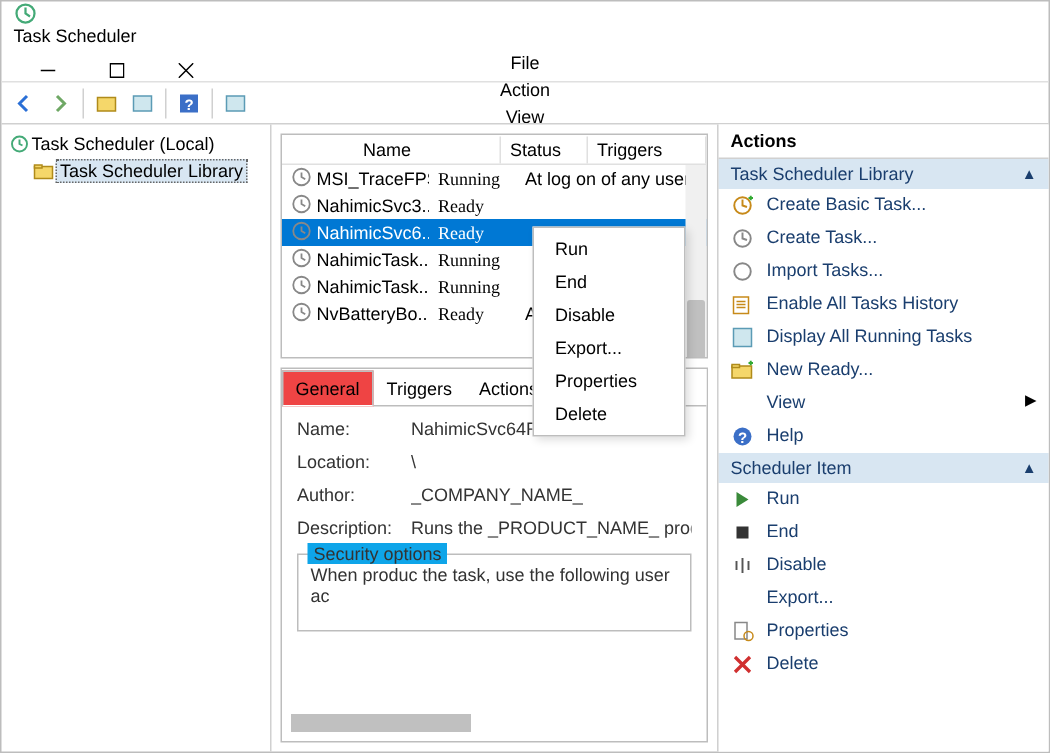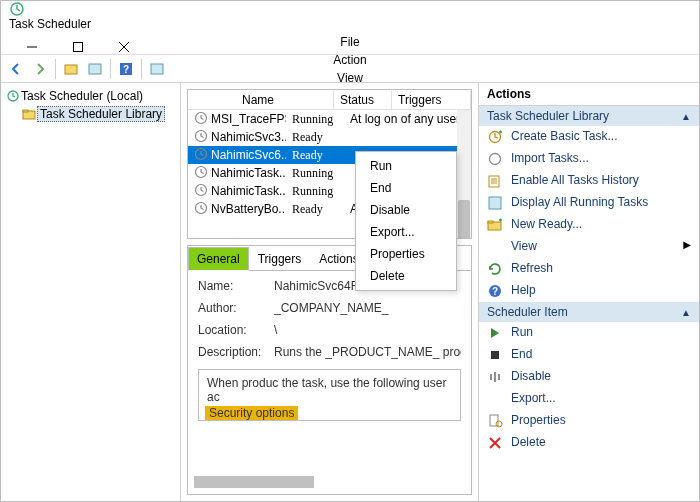--- a/index.html
+++ b/index.html
@@ -35,27 +35,27 @@
   .task-row .c1 { width: 98px; display: flex; align-items: center; gap: 3px; }
   .task-row .c2 { width: 58px; font-family: Liberation Serif, serif; }
   .task-row .c3 { flex: 1; }
   .task-row.sel { background: #0078d4; color: #fff; }
   .ticon { width: 14px; height: 14px; }
   .vscroll { position: absolute; right: 0; top: 20px; bottom: 0; width: 14px; background: #f0f0f0; }
   .vthumb { position: absolute; left: 1px; right: 1px; top: 90px; height: 50px; background: #c0c0c0; border-radius: 2px; }
   .details { margin: 0 6px 6px 6px; border: 1px solid #bdbdbd; flex: 1; display: flex; flex-direction: column; position: relative; min-height: 0; }
   .tabs { display: flex; border-bottom: 1px solid #bdbdbd; background: #fff; }
   .tab { padding: 4px 8px; border: 1px solid transparent; position: relative; top: 1px; }
-  .tab.active { border: 1px solid #bdbdbd; border-bottom: 1px solid #fff; background: #84cc16; }
+  .tab.active { border: 1px solid #bdbdbd; border-bottom: 1px solid #fff; background: #ef4444; }
   .detail-body { flex: 1; padding: 8px 10px; overflow: hidden; color: #333; }
   .drow { display: flex; margin-bottom: 8px; }
   .dlab { width: 76px; }
   .dval { flex: 1; white-space: nowrap; overflow: hidden; }
   .sec-box { border: 1px solid #bdbdbd; padding: 6px 8px 16px 8px; margin-top: 10px; position: relative; }
-  .sec-title { position: absolute; top: -8px; left: 6px; background: #eab308; padding: 0 4px; margin-top: 44px; }
+  .sec-title { position: absolute; top: -8px; left: 6px; background: #0ea5e9; padding: 0 4px; }
   .hscroll { position: absolute; left: 6px; bottom: 6px; height: 12px; width: 120px; background: #c0c0c0; }
   .actions-pane { width: 220px; display: flex; flex-direction: column; background: #f0f0f0; }
   .actions-head { background: #fff; padding: 4px 8px; font-weight: 600; border-bottom: 1px solid #d0d0d0; }
   .action-section-h { background: #d8e6f2; color: #1a3e6e; padding: 3px 8px; display: flex; align-items: center; justify-content: space-between; font-size: 12px; }
   .action-section-h .chev { font-size: 10px; }
   .action-list { background: #fff; flex-shrink: 0; }
   .action-list.flex-fill { flex: 1; overflow: hidden; }
   .aitem { display: flex; align-items: flex-start; gap: 8px; padding: 3px 8px; color: #1a3e6e; }
   .aicon { width: 16px; height: 16px; display: flex; align-items: center; justify-content: center; }
   .arrow-r { margin-left: auto; color: #000; font-size: 10px; }
@@ -248,26 +248,26 @@
           <div class="tab">Triggers</div>
           <div class="tab">Actions</div>
           <div class="tab">Co</div>
         </div>
         <div class="detail-body">
           <div class="drow">
               <span class="dlab">Name:</span>
               <span class="dval">NahimicSvc64Run</span>
             </div>
           <div class="drow">
+              <span class="dlab">Location:</span>
+              <span class="dval">\</span>
+            </div>
+          <div class="drow">
               <span class="dlab">Author:</span>
               <span class="dval">_COMPANY_NAME_</span>
-            </div>
-          <div class="drow">
-              <span class="dlab">Location:</span>
-              <span class="dval">\</span>
             </div>
           <div class="drow">
               <span class="dlab">Description:</span>
               <span class="dval">Runs the _PRODUCT_NAME_ produc</span>
             </div>
           <div class="sec-box">
             <span class="sec-title">Security options</span>
             <div>When produc the task, use the following user ac</div>
           </div>
           <div class="hscroll"></div>
@@ -290,20 +290,29 @@
                 <path d="M8 4 L8 8 L11 9" stroke="#c78a1a" stroke-width="1.3" fill="none"></path>
                 <path d="M12 3 L15 3 M13.5 1.5 L13.5 4.5" stroke="#3a3" stroke-width="1.3"></path>
               </svg>
             </span>
             <span>Create Basic Task...</span>
           </div>
           <div class="aitem">
             <span class="aicon">
               <svg width="16" height="16" viewBox="0 0 16 16">
                 <circle cx="8" cy="8" r="5.5" fill="none" stroke="#888" stroke-width="1.3"></circle>
+                <path d="M8 4 L8 8 L11 9" stroke="#888" stroke-width="1.3" fill="none"></path>
+              </svg>
+            </span>
+            <span>Create Task...</span>
+          </div>
+          <div class="aitem">
+            <span class="aicon">
+              <svg width="16" height="16" viewBox="0 0 16 16">
+                <circle cx="8" cy="8" r="5.5" fill="none" stroke="#888" stroke-width="1.3"></circle>
               </svg>
             </span>
             <span>Import Tasks...</span>
           </div>
           <div class="aitem">
             <span class="aicon">
               <svg width="16" height="16" viewBox="0 0 16 16">
                 <rect x="2" y="3" width="10" height="11" fill="#fff" stroke="#c78a1a"></rect>
                 <path d="M4 6 H10 M4 8 H10 M4 10 H10" stroke="#c78a1a"></path>
               </svg>
@@ -325,29 +334,20 @@
                 <rect x="1" y="4" width="5" height="2" fill="#f5d76a" stroke="#b08b1a"></rect>
                 <path d="M12 3 L15 3 M13.5 1.5 L13.5 4.5" stroke="#3a3" stroke-width="1.3"></path>
               </svg>
             </span>
             <span>New Ready...</span>
           </div>
           <div class="aitem">
             <span class="aicon"></span>
             <span>View</span>
             <span class="arrow-r">▶</span>
-          </div>
-          <div class="aitem">
-            <span class="aicon">
-              <svg width="16" height="16" viewBox="0 0 16 16">
-                <path d="M3 8 A5 5 0 1 1 5 12" fill="none" stroke="#3a8a3a" stroke-width="1.6"></path>
-                <path d="M3 5 L3 8 L6 8" fill="none" stroke="#3a8a3a" stroke-width="1.6"></path>
-              </svg>
-            </span>
-            <span>Refresh</span>
           </div>
           <div class="aitem">
             <span class="aicon">
               <svg width="16" height="16" viewBox="0 0 16 16">
                 <circle cx="8" cy="8" r="6" fill="#3b6fc7"></circle>
                 <text x="8" y="12" text-anchor="middle" fill="#fff" font-size="10" font-weight="bold">?</text>
               </svg>
             </span>
             <span>Help</span>
           </div>

